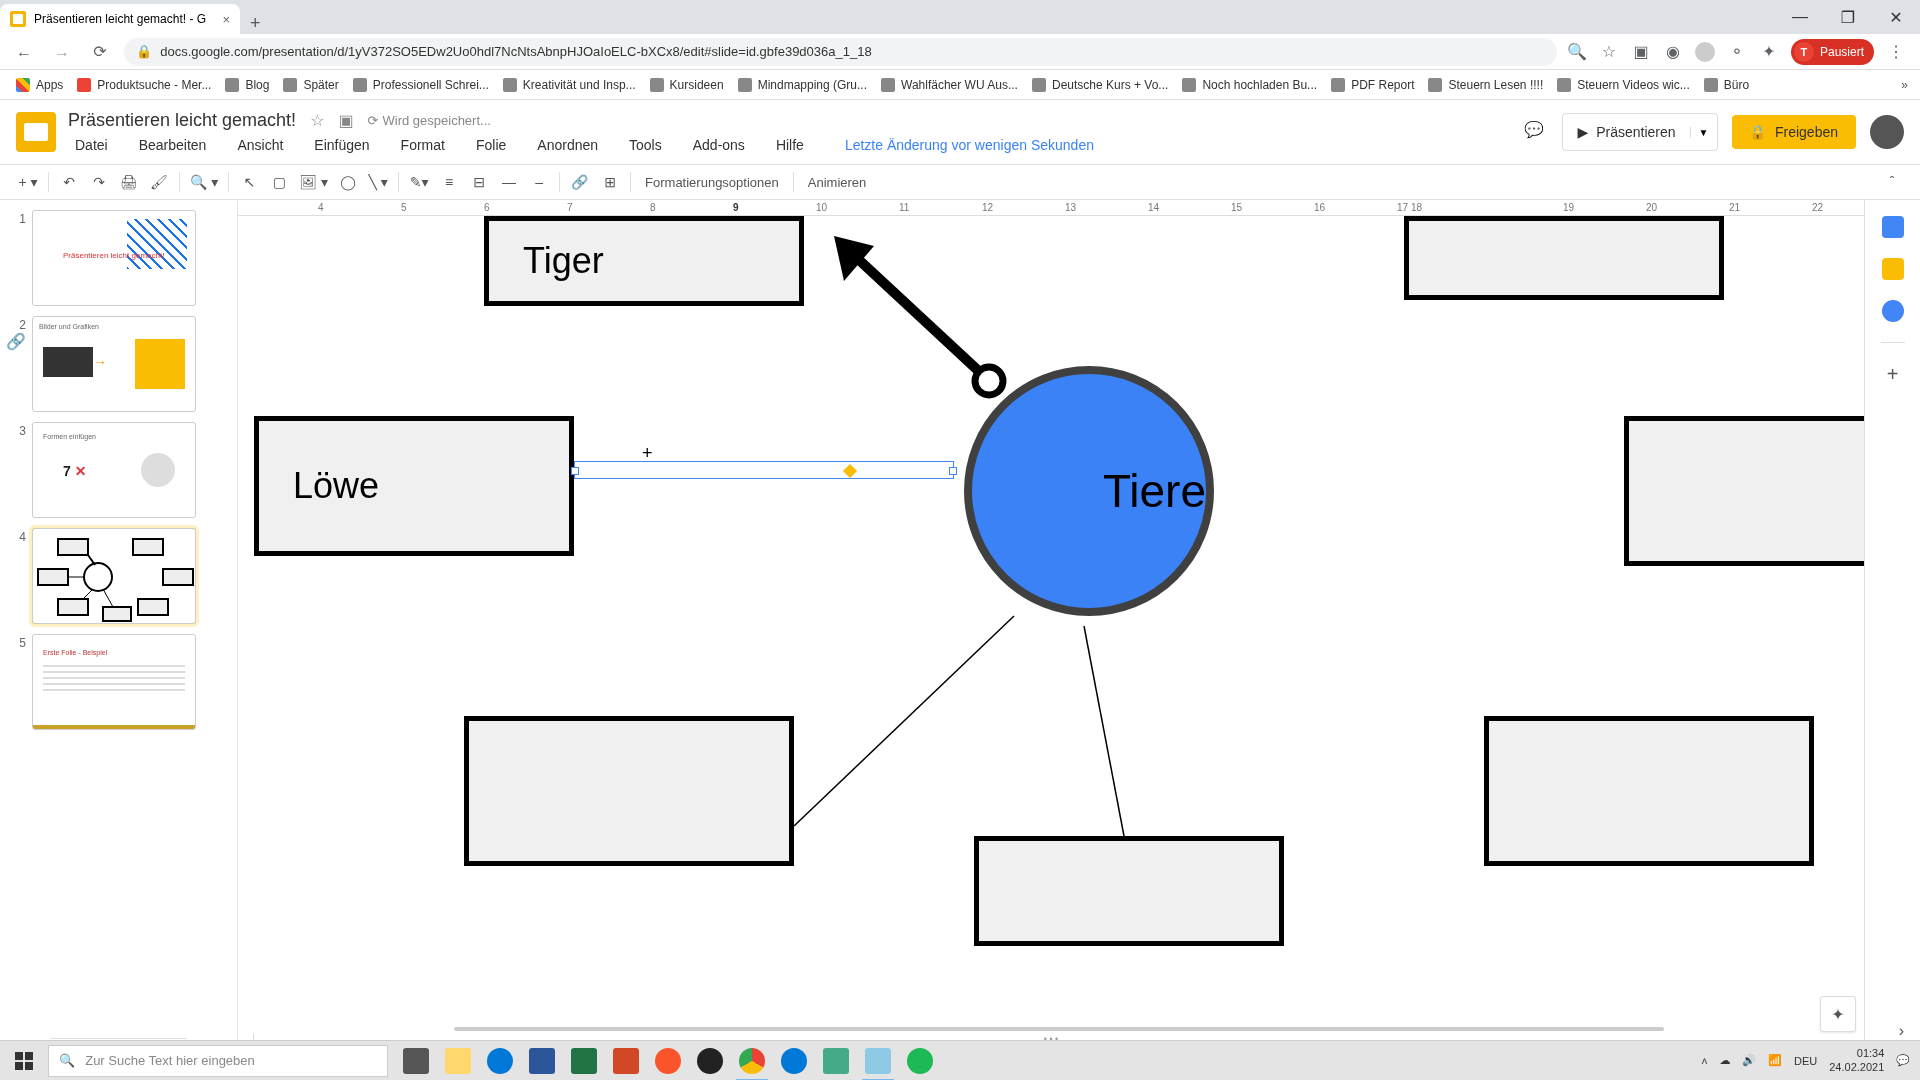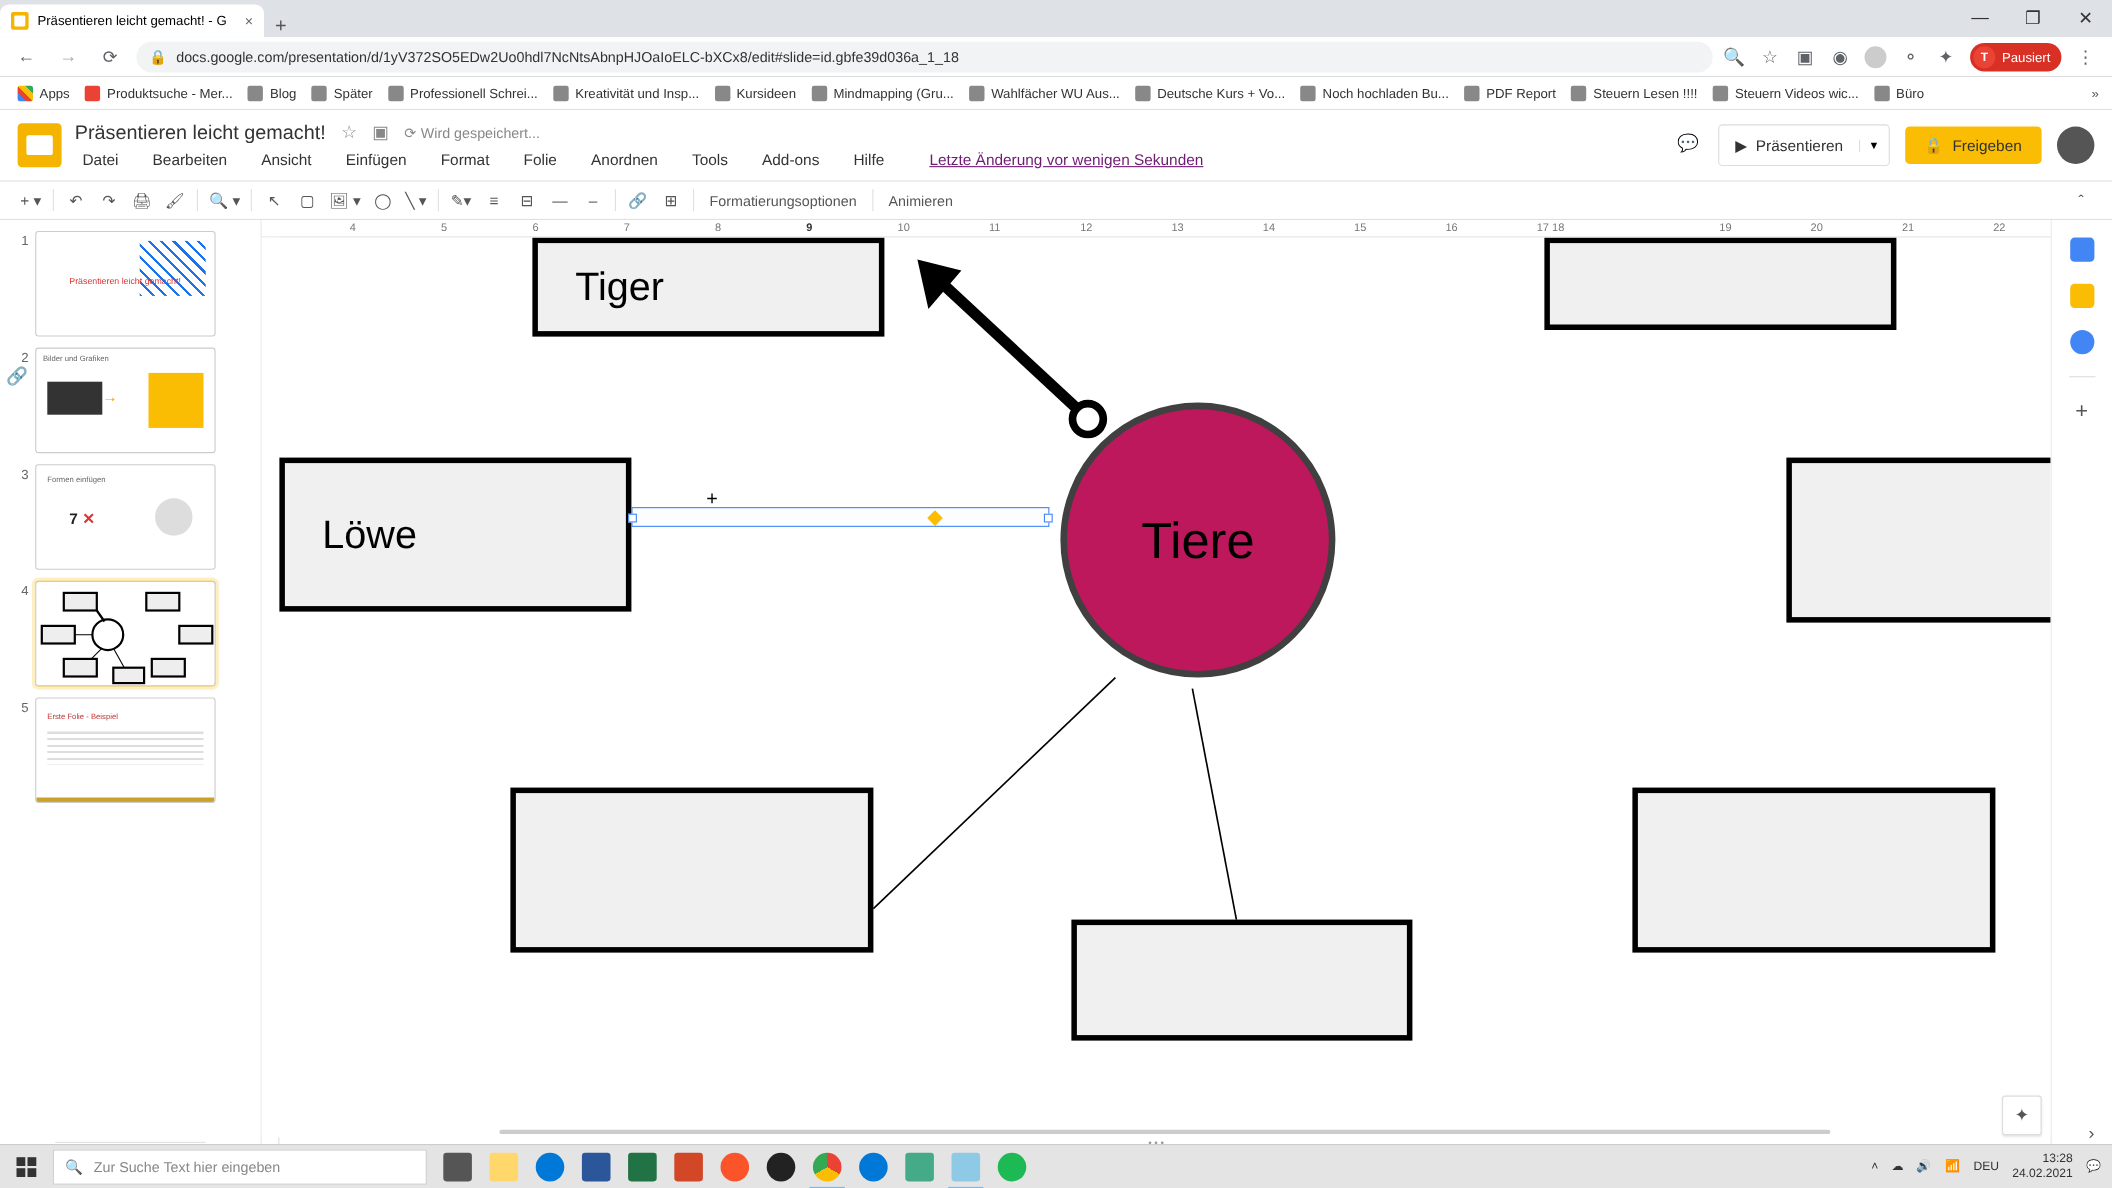--- a/index.html
+++ b/index.html
@@ -34,21 +34,21 @@
 .app-header { height: 64px; display: flex; align-items: center; padding: 0 16px; gap: 12px; }
 .slides-logo { width: 40px; height: 40px; background: #f4b400; border-radius: 4px; position: relative; }
 .slides-logo::after { content: ''; position: absolute; left: 8px; top: 11px; width: 24px; height: 18px; background: #fff; border-radius: 2px; }
 .doc-area { flex: 1; }
 .doc-title-row { display: flex; align-items: center; gap: 14px; }
 .doc-title { font-size: 18px; color: #333; }
 .doc-title-icon { color: #888; font-size: 16px; }
 .save-status { color: #888; font-size: 13px; display:flex; align-items:center; gap:4px;}
 .menu-row { display: flex; gap: 17px; margin-top: 4px; }
 .menu-item { font-size: 14px; color: #333; padding: 2px 7px; }
-.menu-item.gray { color: #701a75; margin-left: 10px; text-decoration: underline; }
+.menu-item.gray { color: #3b82f6; margin-left: 10px; }
 .hdr-right { display: flex; align-items: center; gap: 14px; }
 .comment-bubble { width: 24px; height: 24px; color:#555;}
 .present-btn { border: 1px solid #dadce0; border-radius: 4px; height: 38px; display: flex; align-items: center; }
 .present-main { padding: 0 14px; display: flex; align-items: center; gap: 8px; font-size: 14px; color: #333; }
 .present-drop { border-left: 1px solid #dadce0; padding: 0 8px; font-size: 10px; }
 .share-btn { background: #fbbc04; border-radius: 4px; padding: 9px 18px; font-size: 14px; color: #333; display: flex; align-items: center; gap: 8px; font-weight: 500; }
 .user-avatar { width: 34px; height: 34px; border-radius: 50%; background: #555; }
 
 
 .toolbar { height: 36px; border-top: 1px solid #e0e0e0; border-bottom: 1px solid #e0e0e0; display: flex; align-items: center; padding: 0 14px; gap: 2px; }
@@ -72,21 +72,21 @@
 .canvas-area { flex: 1; display: flex; flex-direction: column; position: relative; background:#fff;}
 .ruler-h { height: 16px; background: #fff; border-bottom: 1px solid #ddd; position:relative; font-size:10px; color:#777;}
 .ruler-h .tick { position:absolute; top:2px; }
 .ruler-v { width: 16px; background:#fff; border-right:1px solid #ddd; position:absolute; left:0; top:16px; bottom:0; font-size:10px; color:#777;}
 .ruler-v .tick { position:absolute; left:2px; writing-mode: horizontal-tb;}
 .canvas-inner { flex:1; position: relative; background: #fff; overflow:hidden;}
 .canvas-content { position:absolute; left:16px; top:0; right:0; bottom:0;}
 
 
 .rect-box { position:absolute; background:#f0f0f0; border:5px solid #000; display:flex; align-items:center; padding-left:34px; font-size:36px; font-family:'Calibri',sans-serif; color:#000;}
-.circle { position:absolute; width:250px; height:250px; border:6px solid #404040; border-radius:50%; background:#be185d; display:flex; align-items:center; justify-content:center; font-size:46px;}
+.circle { position:absolute; width:250px; height:250px; border:8px solid #404040; border-radius:50%; background:#3b82f6; display:flex; align-items:center; justify-content:flex-end; font-size:46px;}
 .sel-line { position:absolute; height:18px; border-top:1px solid #4285f4; border-bottom:1px solid #4285f4; border-left:1px solid #4285f4; border-right:1px solid #4285f4; background:rgba(66,133,244,0.02);}
 .sel-handle { position:absolute; width:8px; height:8px; background:#fff; border:1px solid #4285f4; }
 .sel-mid { position:absolute; width:10px; height:10px; background:#fbbc04; transform:rotate(45deg); }
 .crosshair { position:absolute; font-size:18px; color:#000; line-height:1; }
 
 .notes-bar { height: 32px; border-top:1px solid #e0e0e0; padding: 7px 16px; font-size:13px; color:#555;}
 .fs-bottom { height:30px; border-top:1px solid #e0e0e0; display:flex; align-items:center; justify-content:flex-start; gap:70px; padding-left:40px;}
 .view-icon { color:#555; font-size:14px;}
 
 .side-panel { width: 56px; background:#fff; border-left:1px solid #e0e0e0; display:flex; flex-direction:column; align-items:center; gap:20px; padding-top:16px;}
@@ -503,18 +503,18 @@
         <div class="ticon" style="background:#1db954;border-radius:50%"></div>
       </div>
   </div>
   <div class="tray">
     <span>˄</span>
     <span>☁</span>
     <span>🔊</span>
     <span>📶</span>
     <span>DEU</span>
     <div class="clock">
-      <div>13:28</div>
+      <div>01:34</div>
       <div>24.02.2021</div>
     </div>
     <span>💬</span>
   </div>
 </div>
 
 </body></html>

